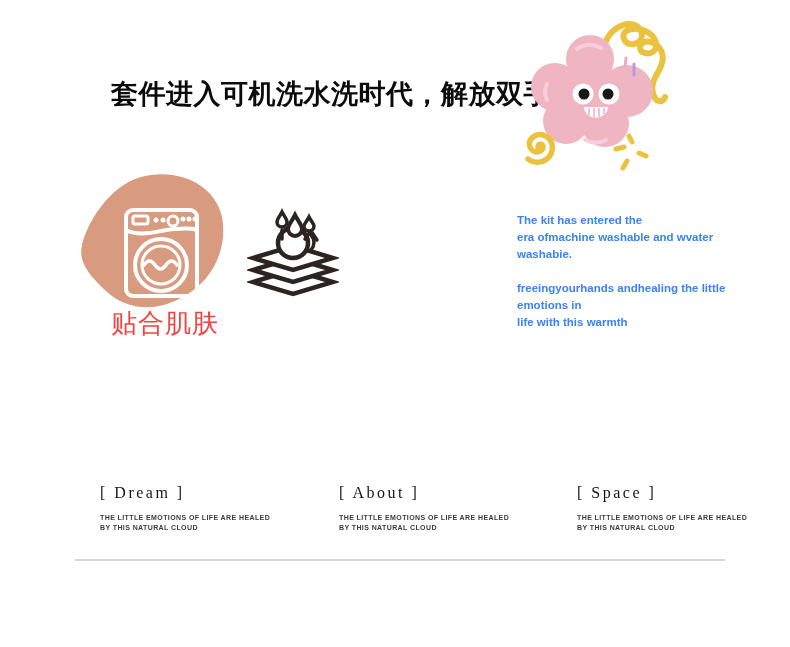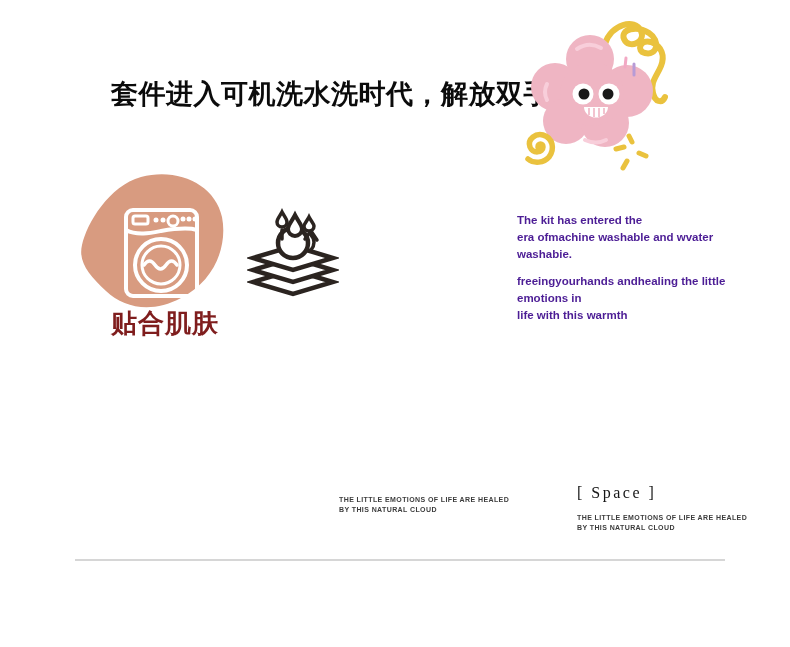--- a/index.html
+++ b/index.html
@@ -23,42 +23,42 @@
     line-height: 41px;
     font-weight: 600;
     color: #0b0b0b;
     letter-spacing: 0.5px;
   }
   .headline div { white-space: nowrap; }
 
   
   .feature-label {
     font-size: 26px;
-    font-weight: 700;
-    color: #7f1d1d;
+    font-weight: 400;
+    color: #ef4444;
     letter-spacing: 1px;
     white-space: nowrap;
   }
   .feature-label.one { left: 111px; top: 306px; }
   .feature-label.two { left: 242px; top: 306px; }
 
   
   .description {
     left: 517px;
     top: 212px;
     width: 215px;
-    color: #4c1d95;
+    color: #3b82f6;
   }
   .description p {
     font-size: 11.5px;
     line-height: 17px;
     font-weight: 600;
     white-space: pre-line;
   }
-  .description p + p { margin-top: 10px; }
+  .description p + p { margin-top: 17px; }
 
   
   .footer-item {
     top: 484px;
     width: 235px;
     cursor: pointer;
   }
   .footer-item.i0 { left: 100px; }
   .footer-item.i1 { left: 339px; }
   .footer-item.i2 { left: 577px; }
@@ -194,21 +194,29 @@
 
   <div class="abs description">
     <p>The kit has entered the
 era ofmachine washable and wvater
 washabie.</p>
     <p>freeingyourhands andhealing the little
 emotions in
 life with this warmth</p>
   </div>
 
+  <div class="abs footer-item i0">
+    <div class="footer-title">[ Dream ]</div>
+    <div class="footer-caption">
+      <div>THE LITTLE EMOTIONS OF LIFE ARE HEALED</div>
+      <div>BY THIS NATURAL CLOUD</div>
+    </div>
+  </div>
   <div class="abs footer-item i1">
+    <div class="footer-title">[ About ]</div>
     <div class="footer-caption">
       <div>THE LITTLE EMOTIONS OF LIFE ARE HEALED</div>
       <div>BY THIS NATURAL CLOUD</div>
     </div>
   </div>
   <div class="abs footer-item i2">
     <div class="footer-title">[ Space ]</div>
     <div class="footer-caption">
       <div>THE LITTLE EMOTIONS OF LIFE ARE HEALED</div>
       <div>BY THIS NATURAL CLOUD</div>

